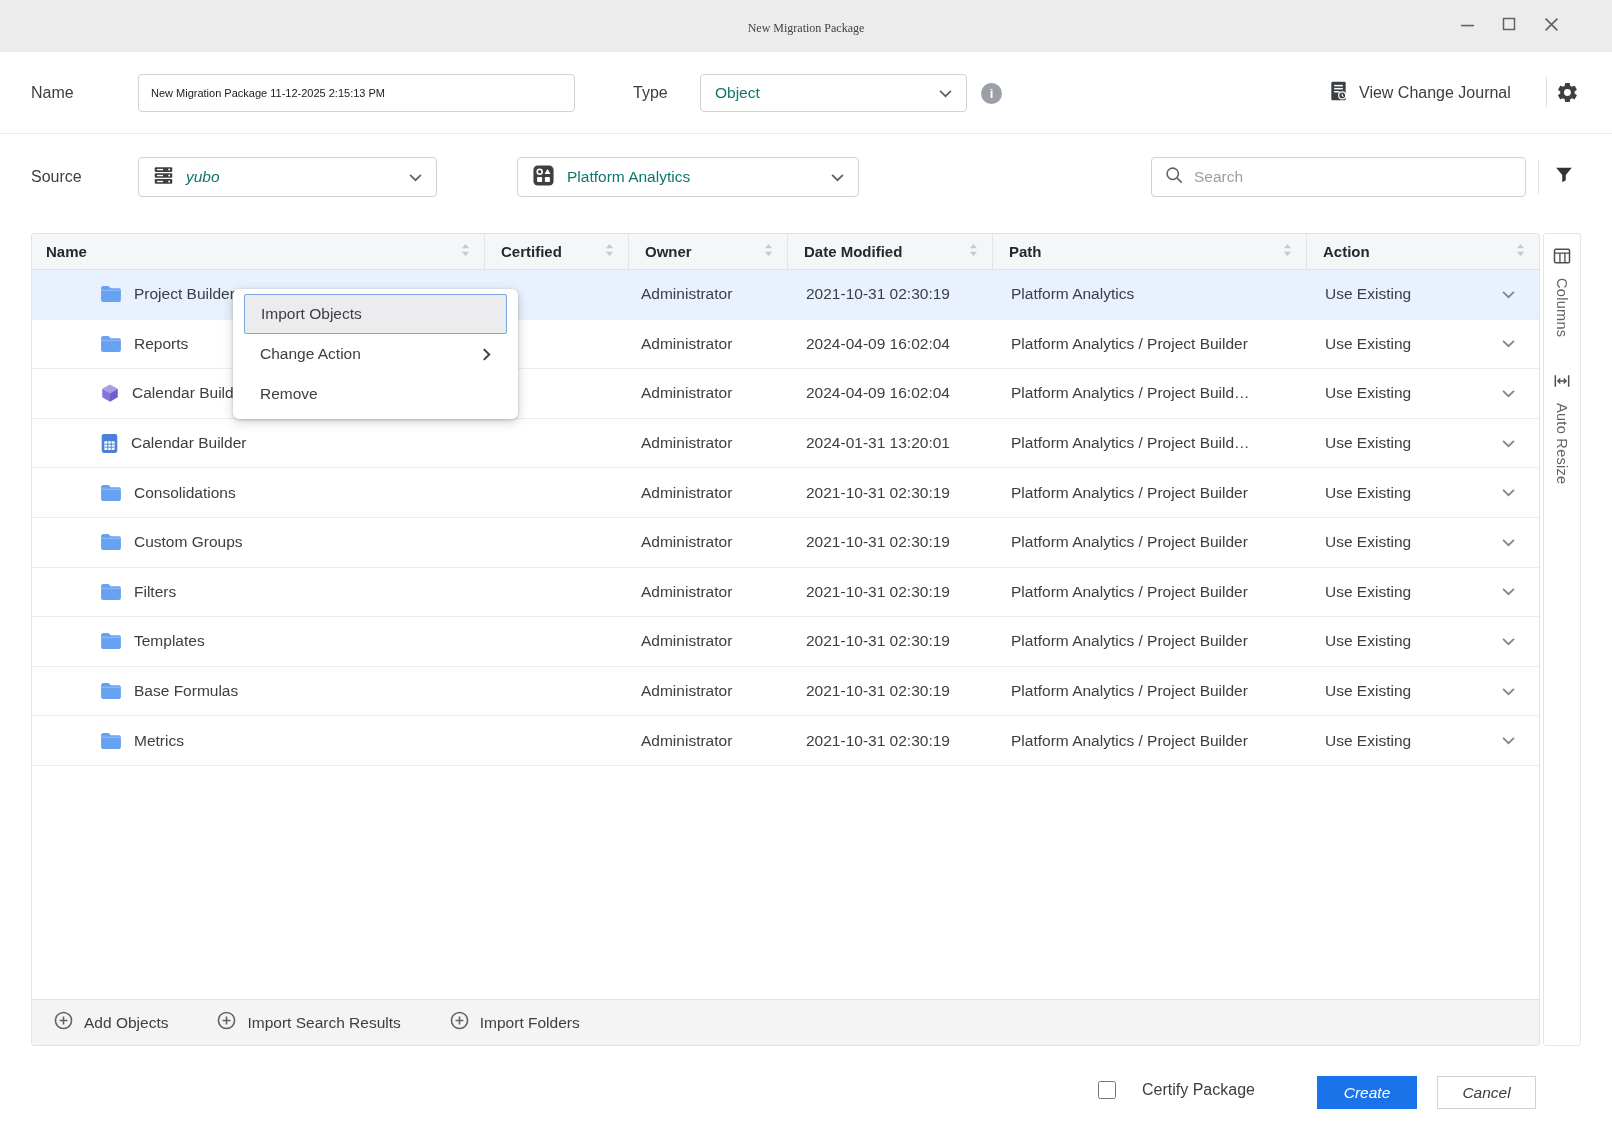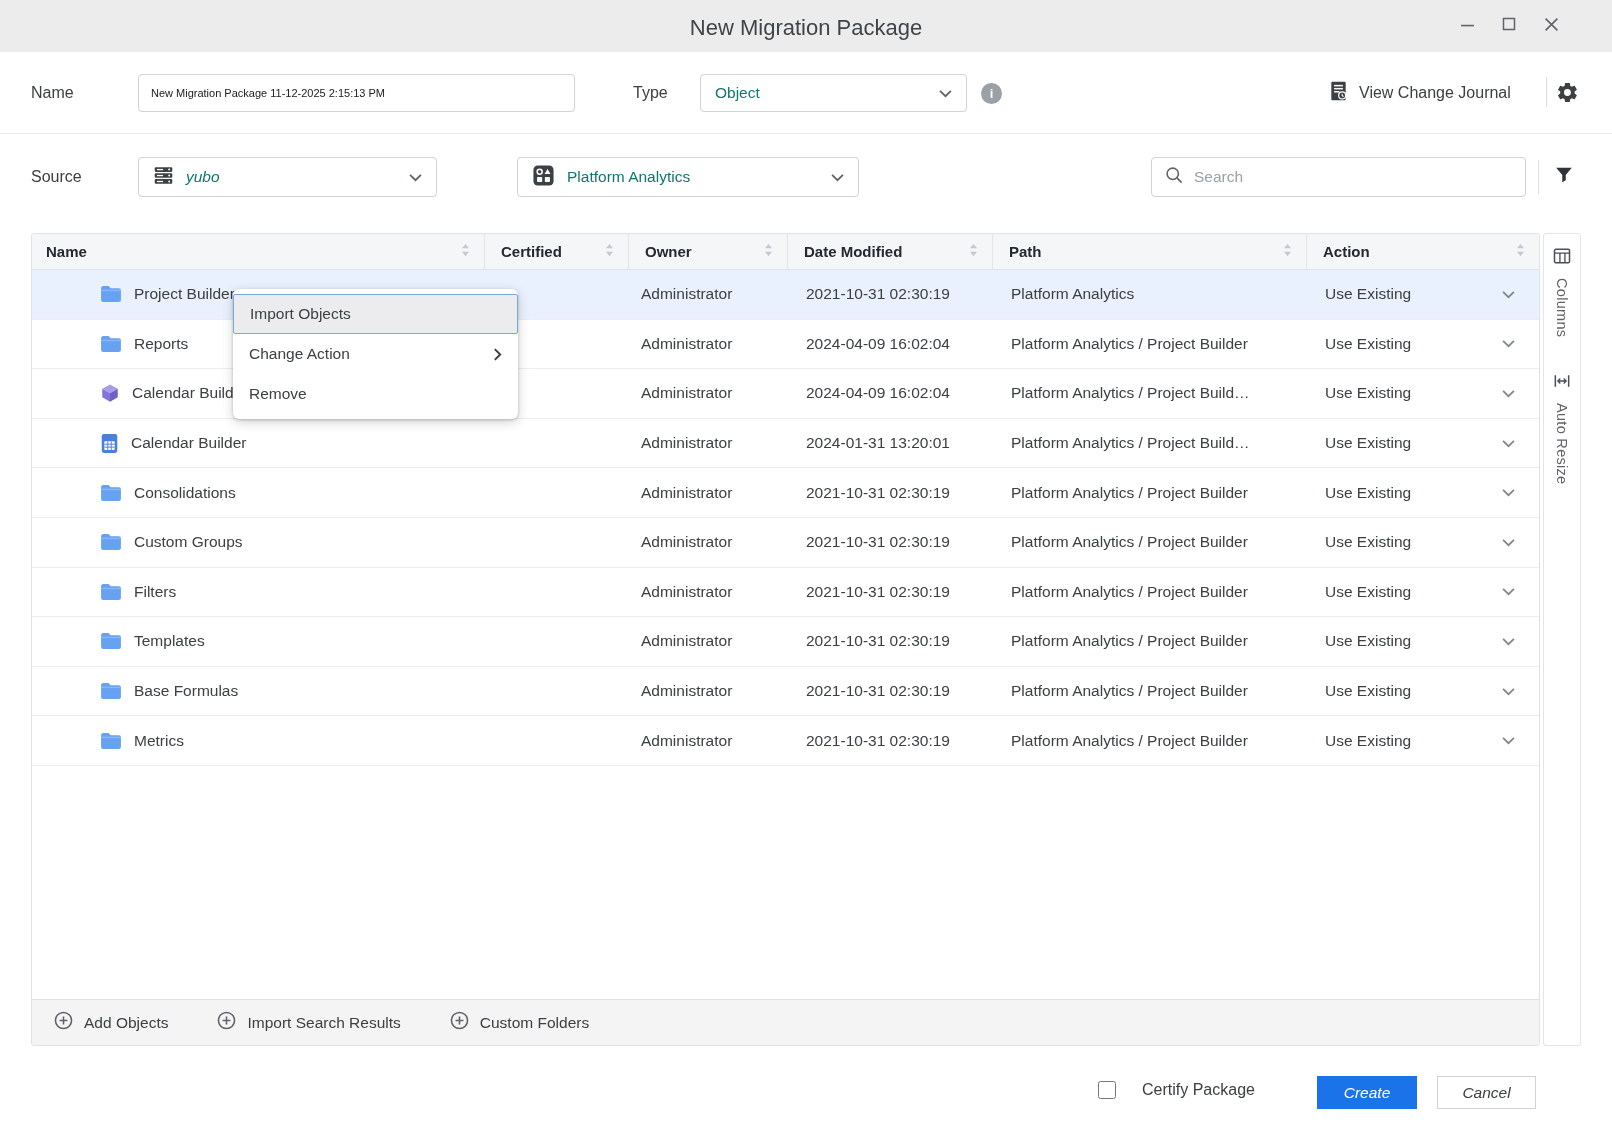--- a/index.html
+++ b/index.html
@@ -3,21 +3,21 @@
 <meta charset="utf-8">
 <style>
   * { box-sizing: border-box; margin: 0; padding: 0; }
   html,body { background:#fff; }
   body { font-family:"Liberation Sans", sans-serif; color:#3c4043; }
   .window { position:relative; width:1612px; height:1125px; background:#fff; overflow:hidden; }
 
   
   .titlebar { position:absolute; top:0; left:0; right:0; height:52px; background:#ececec; }
   .title { position:absolute; top:0; left:0; right:0; height:56px; display:flex; align-items:center; justify-content:center;
-           font-size:22px; color:#3f4449; }
+           font-size:12px; color:#3f4449;font-family:Liberation Serif, serif; }
   .win-controls { position:absolute; top:0; right:52px; height:52px; display:flex; align-items:center; gap:24px; }
   .win-btn { width:18px; height:18px; display:flex; align-items:center; justify-content:center; cursor:default; }
 
   
   .lbl { position:absolute; font-size:16px; color:#3c4043; }
   .name-input { position:absolute; left:138px; top:74px; width:437px; height:38px; border:1px solid #cfd2d6; border-radius:4px;
                 padding:0 12px; font-size:11px; font-family:inherit; color:#202124; outline:none; background:#fff; }
   .select { position:absolute; height:38px; border:1px solid #cfd2d6; border-radius:4px; background:#fff;
             display:flex; align-items:center; padding:0 14px; font-size:15.5px; color:#0f766e; }
   .select .chev { margin-left:auto; display:flex; }
@@ -69,21 +69,21 @@
   .vtext { writing-mode:vertical-rl; font-size:14.5px; color:#5f6368; letter-spacing:.3px; }
 
   
   .certify { position:absolute; left:1098px; top:1081px; display:flex; align-items:center; gap:26px; font-size:16px; color:#3c4043; }
   .certify input { width:18px; height:18px; accent-color:#1a73e8; }
   .btn { position:absolute; height:33px; border-radius:0; font-size:15.5px; font-family:inherit; display:flex; align-items:center; justify-content:center; cursor:default;font-style:italic; }
   .btn-create { left:1317px; top:1076px; width:100px; background:#1a73e8; color:#fff; border:1px solid #1a73e8; }
   .btn-cancel { left:1437px; top:1076px; width:99px; background:#fff; color:#3c4043; border:1px solid #cfd2d6; }
 
   
-  .ctx-menu { position:absolute; left:233px; top:289px; width:285px; background:#fff; border-radius:6px; padding:5px 0;
+  .ctx-menu { position:absolute; left:233px; top:289px; width:285px; background:#fff; border-radius:6px; padding:5px 11px;
               box-shadow:0 1px 3px rgba(0,0,0,.2), 0 3px 12px rgba(0,0,0,.18); z-index:20; }
   .ctx-item { height:40px; display:flex; align-items:center; padding:0 16px; font-size:15.5px; color:#3c4043; cursor:default; }
   .ctx-item.highlighted { background:#ececee; border:1px solid #79a7e0; border-radius:2px; }
   .ctx-item .sub-chev { margin-left:auto; display:flex; }
 </style>
 </head>
 <body>
 
 <div class="window">
 
@@ -481,21 +481,21 @@
               <circle cx="12" cy="12" r="9.2" fill="none" stroke="#5f6368" stroke-width="1.8"></circle>
               <path d="M12 7.5v9M7.5 12h9" stroke="#5f6368" stroke-width="1.8"></path>
             </svg></span>
         <span>Import Search Results</span>
       </div>
       <div class="tool-btn">
         <span><svg width="21" height="21" viewBox="0 0 24 24">
               <circle cx="12" cy="12" r="9.2" fill="none" stroke="#5f6368" stroke-width="1.8"></circle>
               <path d="M12 7.5v9M7.5 12h9" stroke="#5f6368" stroke-width="1.8"></path>
             </svg></span>
-        <span>Custom Folders</span>
+        <span>Import Folders</span>
       </div>
     </div>
   </div>
 
   <div class="side-panel">
     <div class="side-group">
       <span><svg width="20" height="20" viewBox="0 0 24 24">
             <rect x="3" y="4" width="18" height="16" rx="1.5" fill="none" stroke="#4a4f55" stroke-width="1.8"></rect>
             <path d="M3 8.5h18M9.5 8.5V20M15.5 8.5V20" stroke="#4a4f55" stroke-width="1.6"></path>
           </svg></span>

